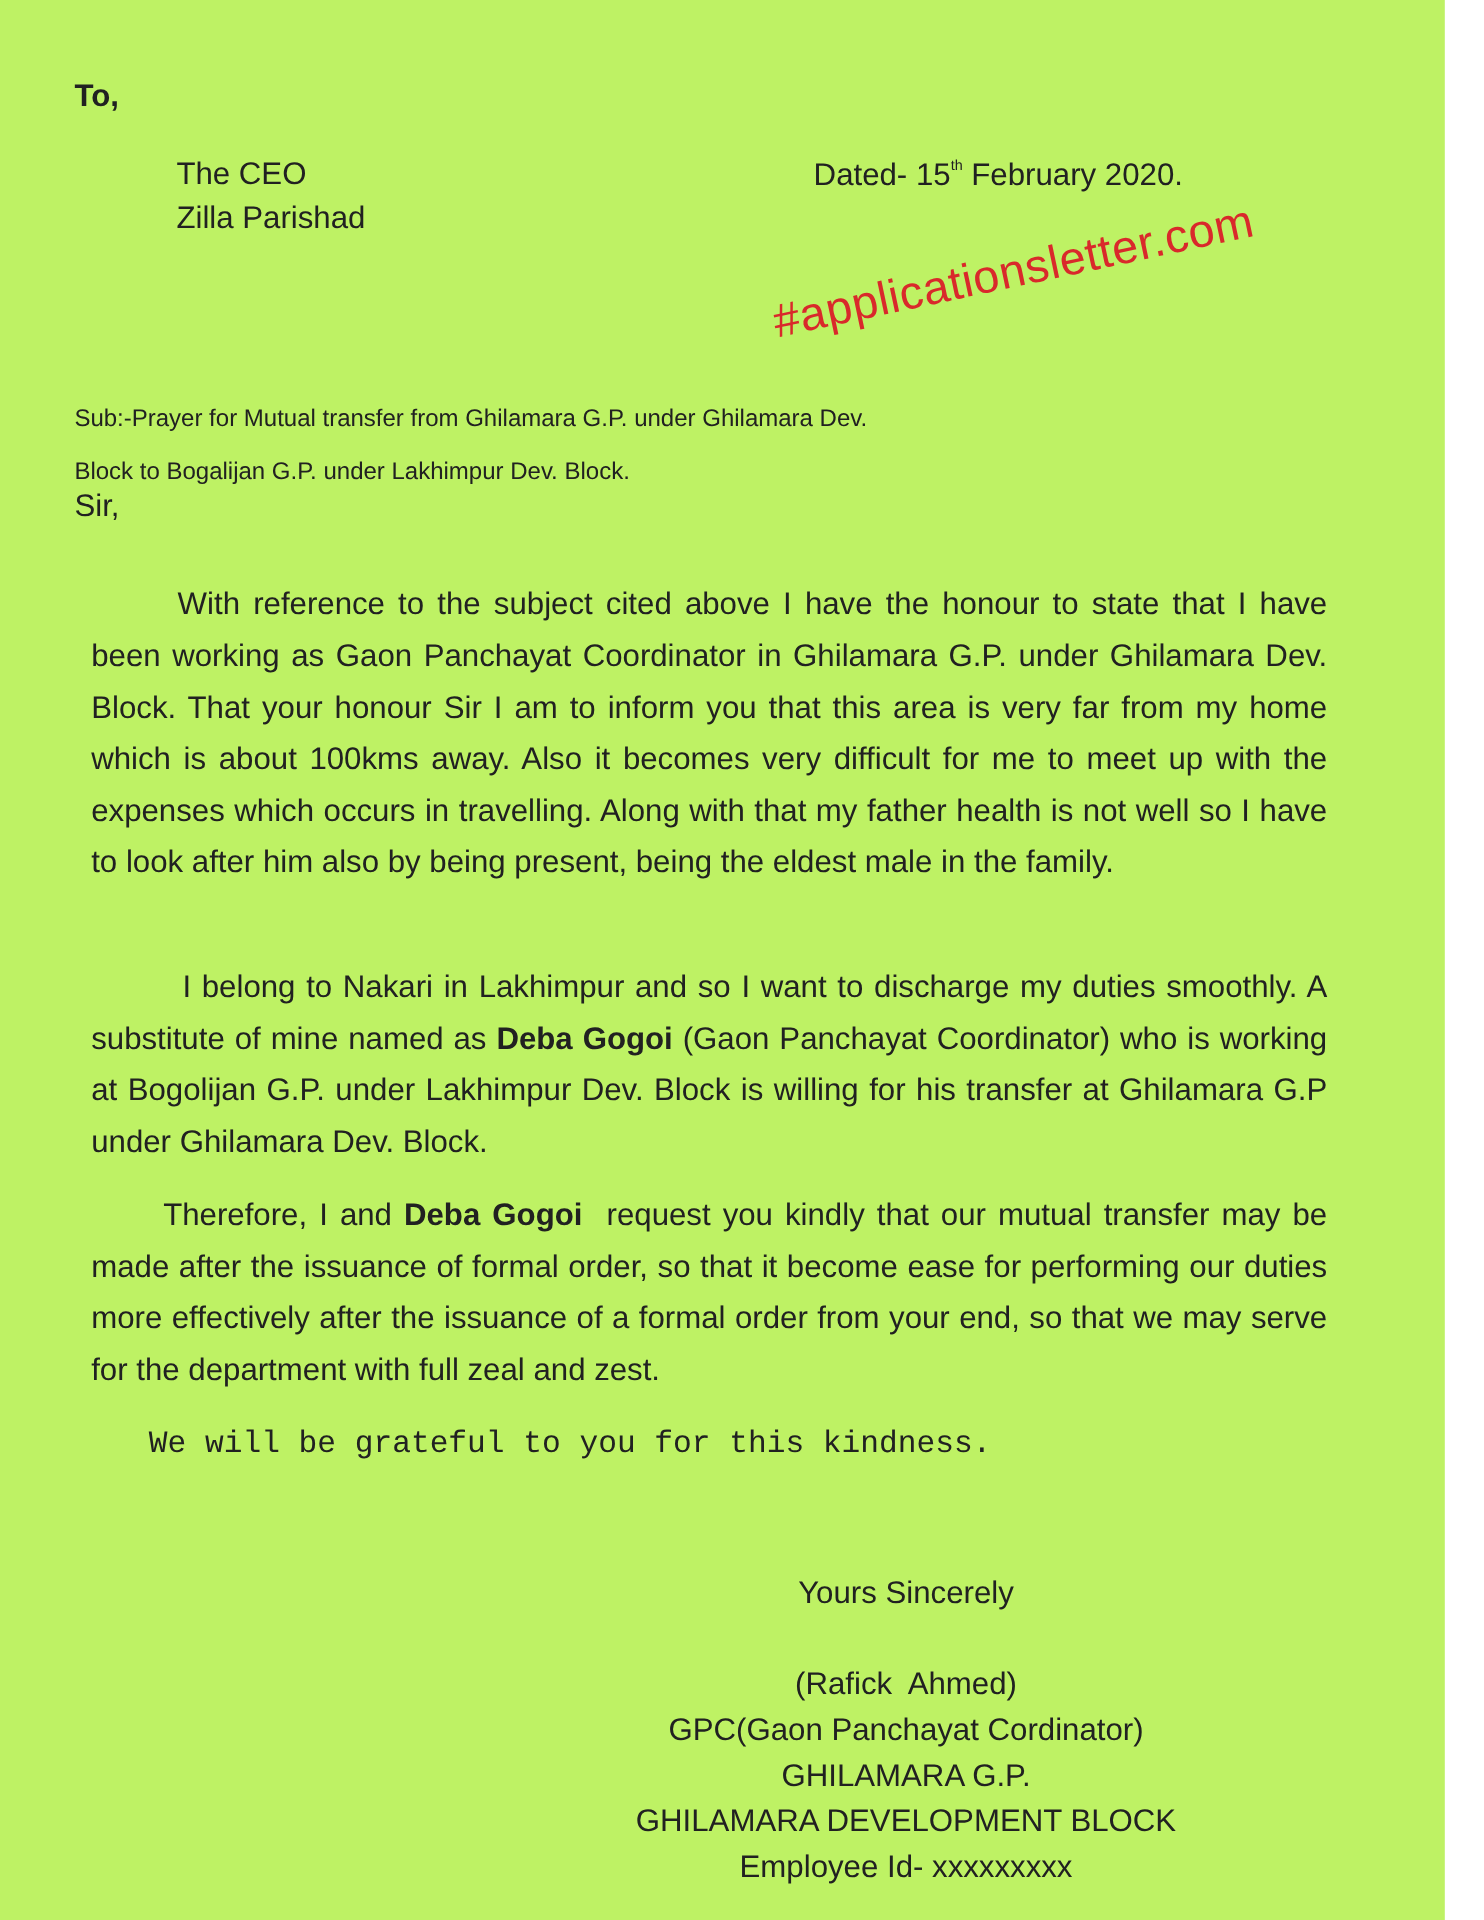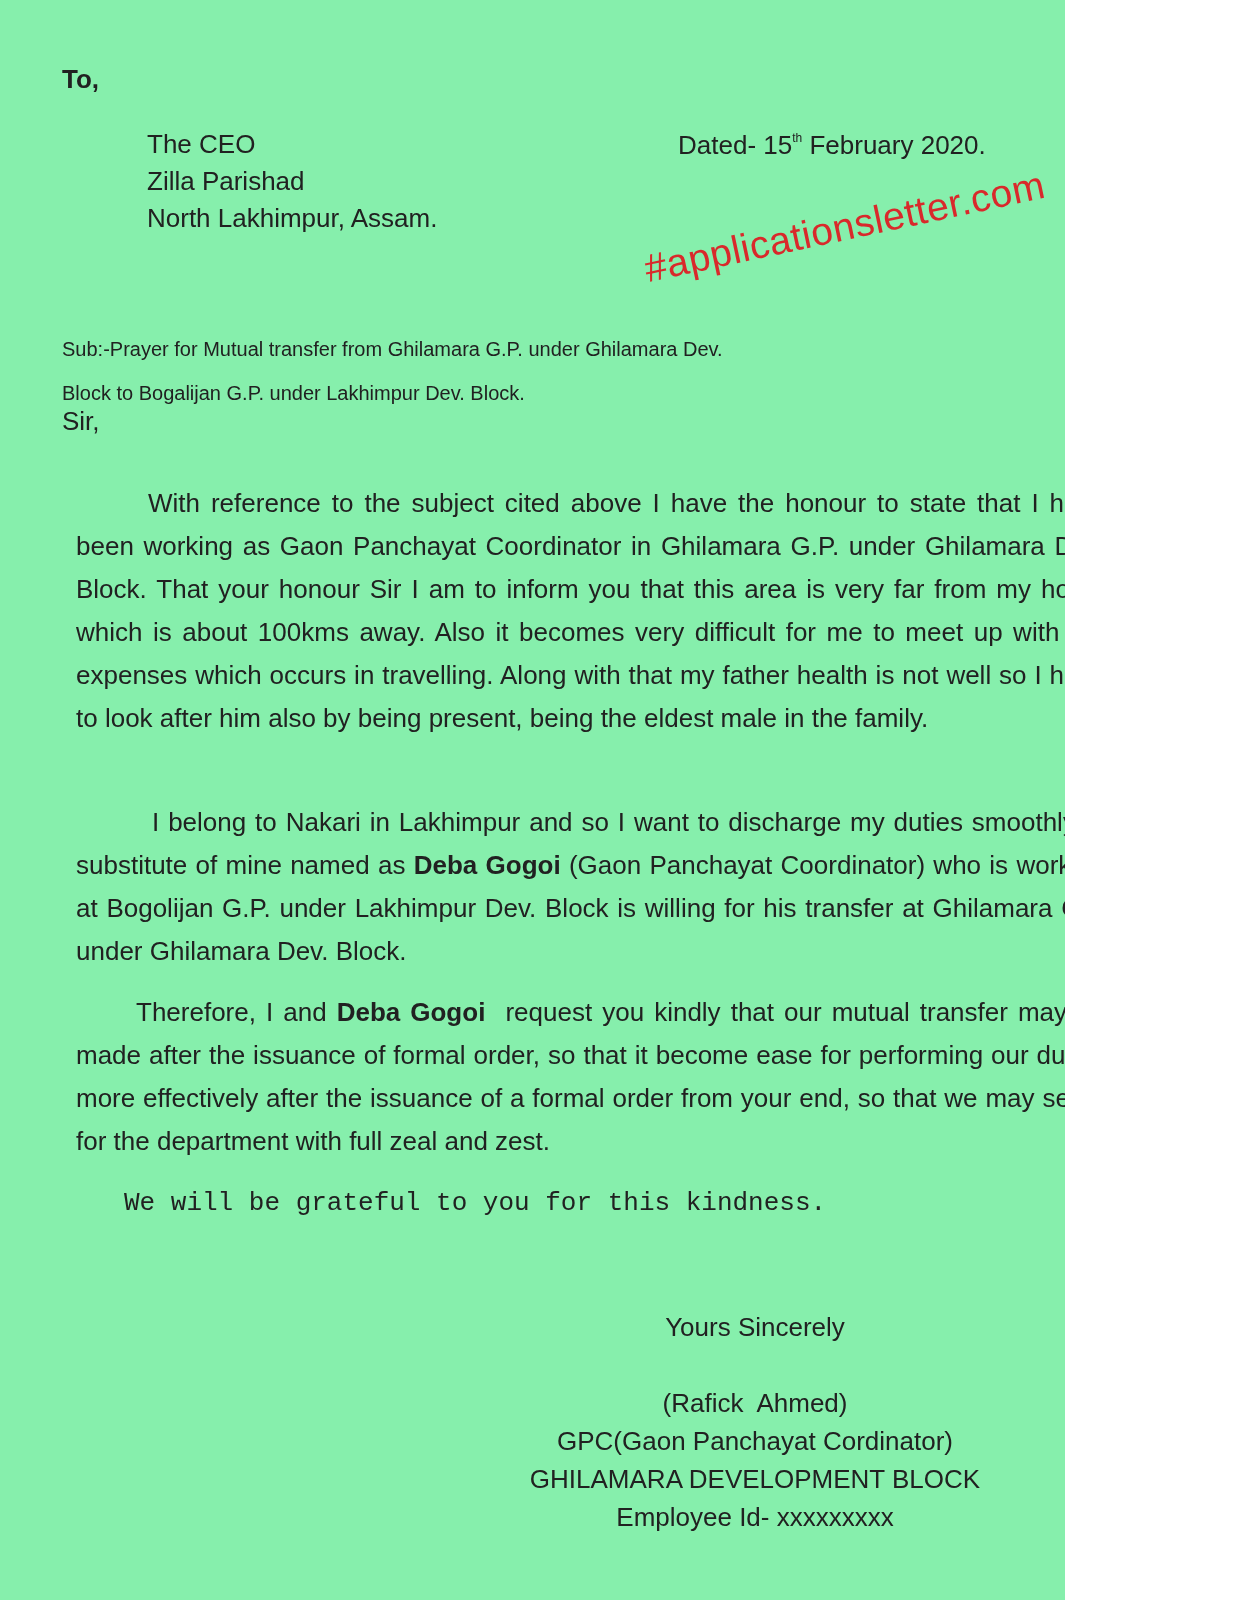--- a/index.html
+++ b/index.html
@@ -2,23 +2,23 @@
 <html><head>
 <meta charset="utf-8">
 <style>
   html, body {
     margin: 0;
     padding: 0;
     background: #ffffff;
   }
   .page {
     position: relative;
-    width: 1065px;
+    width: 1204px;
     height: 1600px;
-    background: #86efac;
+    background: #bef264;
     font-family: "Liberation Sans", "DejaVu Sans", sans-serif;
     color: #212121;
     overflow: hidden;
   }
   .abs { position: absolute; }
 
   .to {
     left: 62px;
     top: 64px;
     font-size: 26px;
@@ -100,21 +100,20 @@
 </head>
 <body>
 
 <div class="page" style="color: rgb(33, 33, 33);">
 
   <div class="abs to">To,</div>
 
   <div class="abs recipient">
     <div>The CEO</div>
     <div>Zilla Parishad</div>
-    <div>North Lakhimpur, Assam.</div>
   </div>
 
   <div class="abs date-line"><span>Dated- 15</span><sup>th</sup><span> February 2020.</span></div>
 
   <div class="abs watermark" id="watermark" style="color: rgb(217, 41, 43);">#applicationsletter.com</div>
 
   <div class="abs subject">
     <div>Sub:-Prayer for Mutual transfer from Ghilamara G.P. under Ghilamara Dev.</div>
     <div>Block to Bogalijan G.P. under Lakhimpur Dev. Block.</div>
   </div>
@@ -126,17 +125,18 @@
   <p class="para para3"><span>Therefore, I and </span><b>Deba Gogoi</b><span>&nbsp; request you kindly that our mutual transfer may be made after the issuance of formal order, so that it become ease for performing our duties more effectively after the issuance of a formal order from your end, so that we may serve for the department with full zeal and zest.</span></p>
 
   <p class="para para2"><span>I belong to Nakari in Lakhimpur and so I want to discharge my duties smoothly. A substitute of mine named as </span><b>Deba Gogoi</b><span> (Gaon Panchayat Coordinator) who is working at Bogolijan G.P. under Lakhimpur Dev. Block is willing for his transfer at Ghilamara G.P under Ghilamara Dev. Block.</span></p>
 
   <p class="para closing">We will be grateful to you for this kindness.</p>
 
   <div class="abs signature">
     <div>Yours Sincerely</div>
     <div class="sig-name">(Rafick&nbsp; Ahmed)</div>
     <div>GPC(Gaon Panchayat Cordinator)</div>
+    <div>GHILAMARA G.P.</div>
     <div>GHILAMARA DEVELOPMENT BLOCK</div>
     <div>Employee Id- xxxxxxxxx</div>
   </div>
 
 </div>
 
 </body></html>

